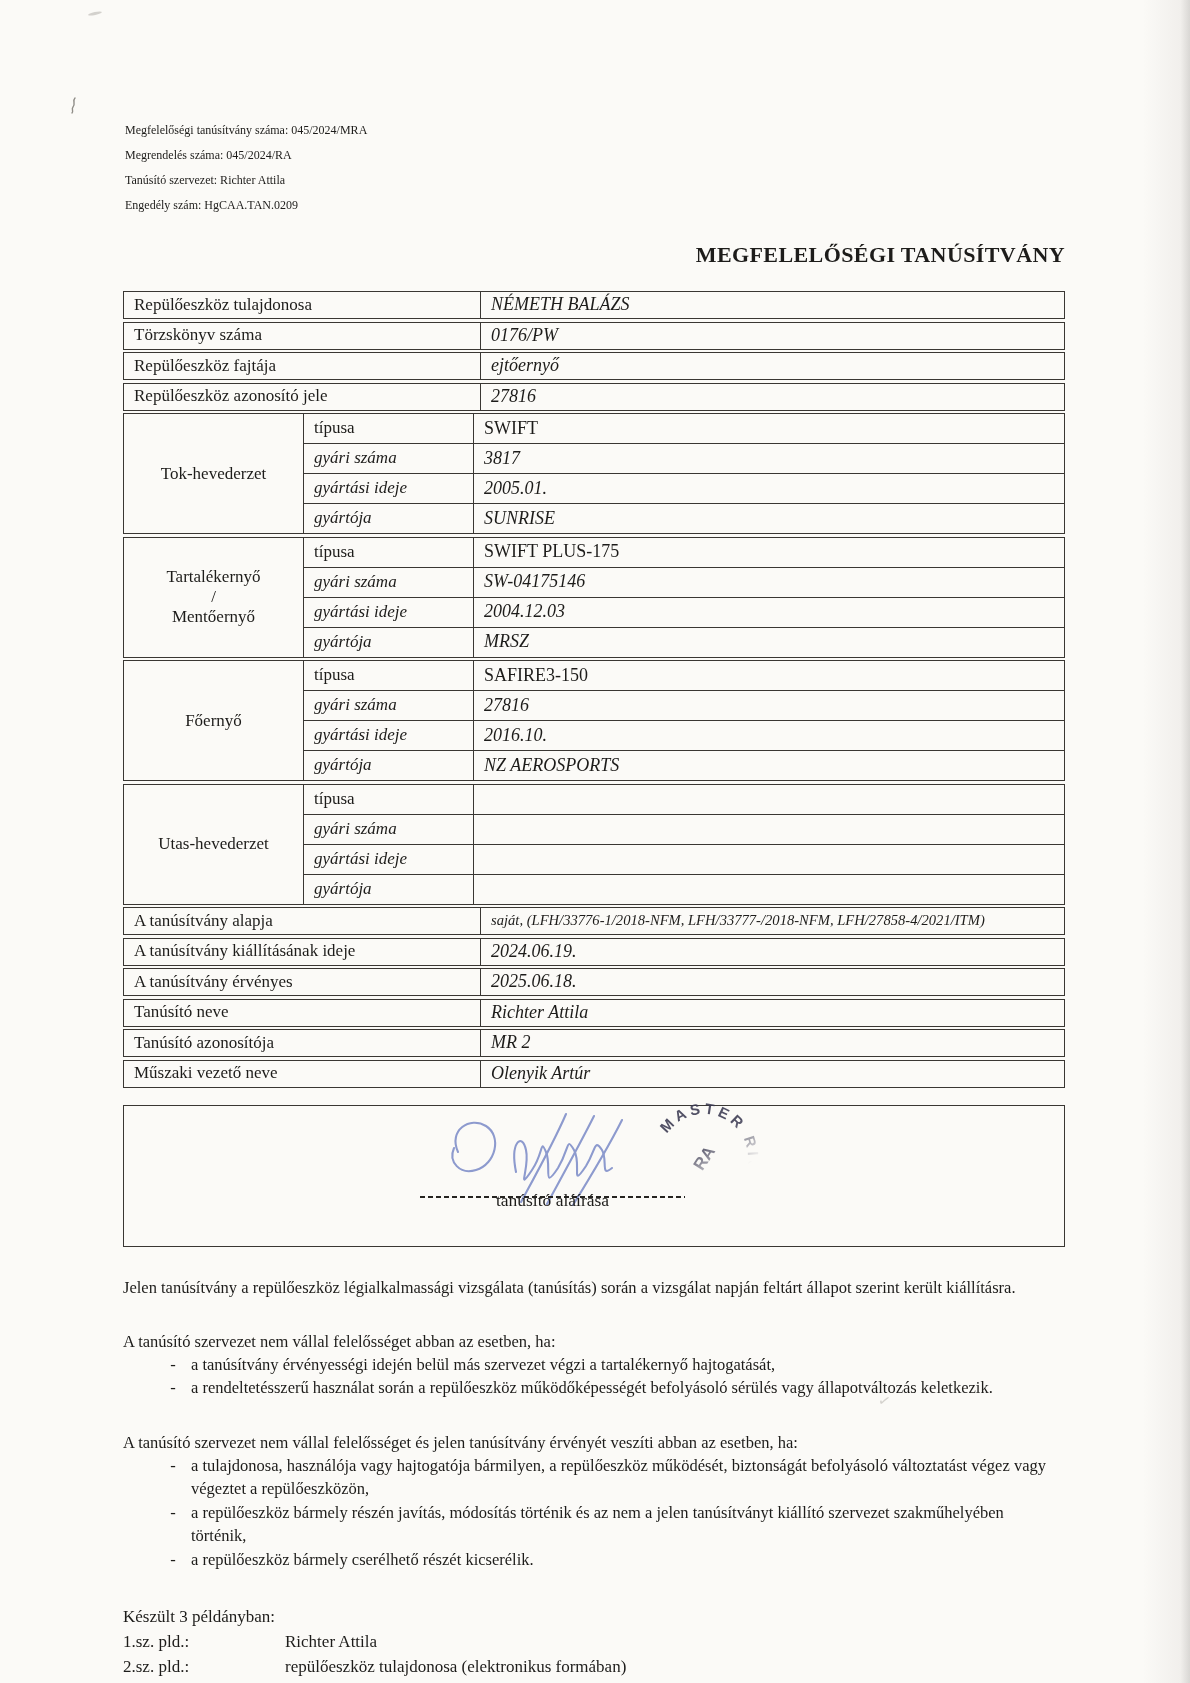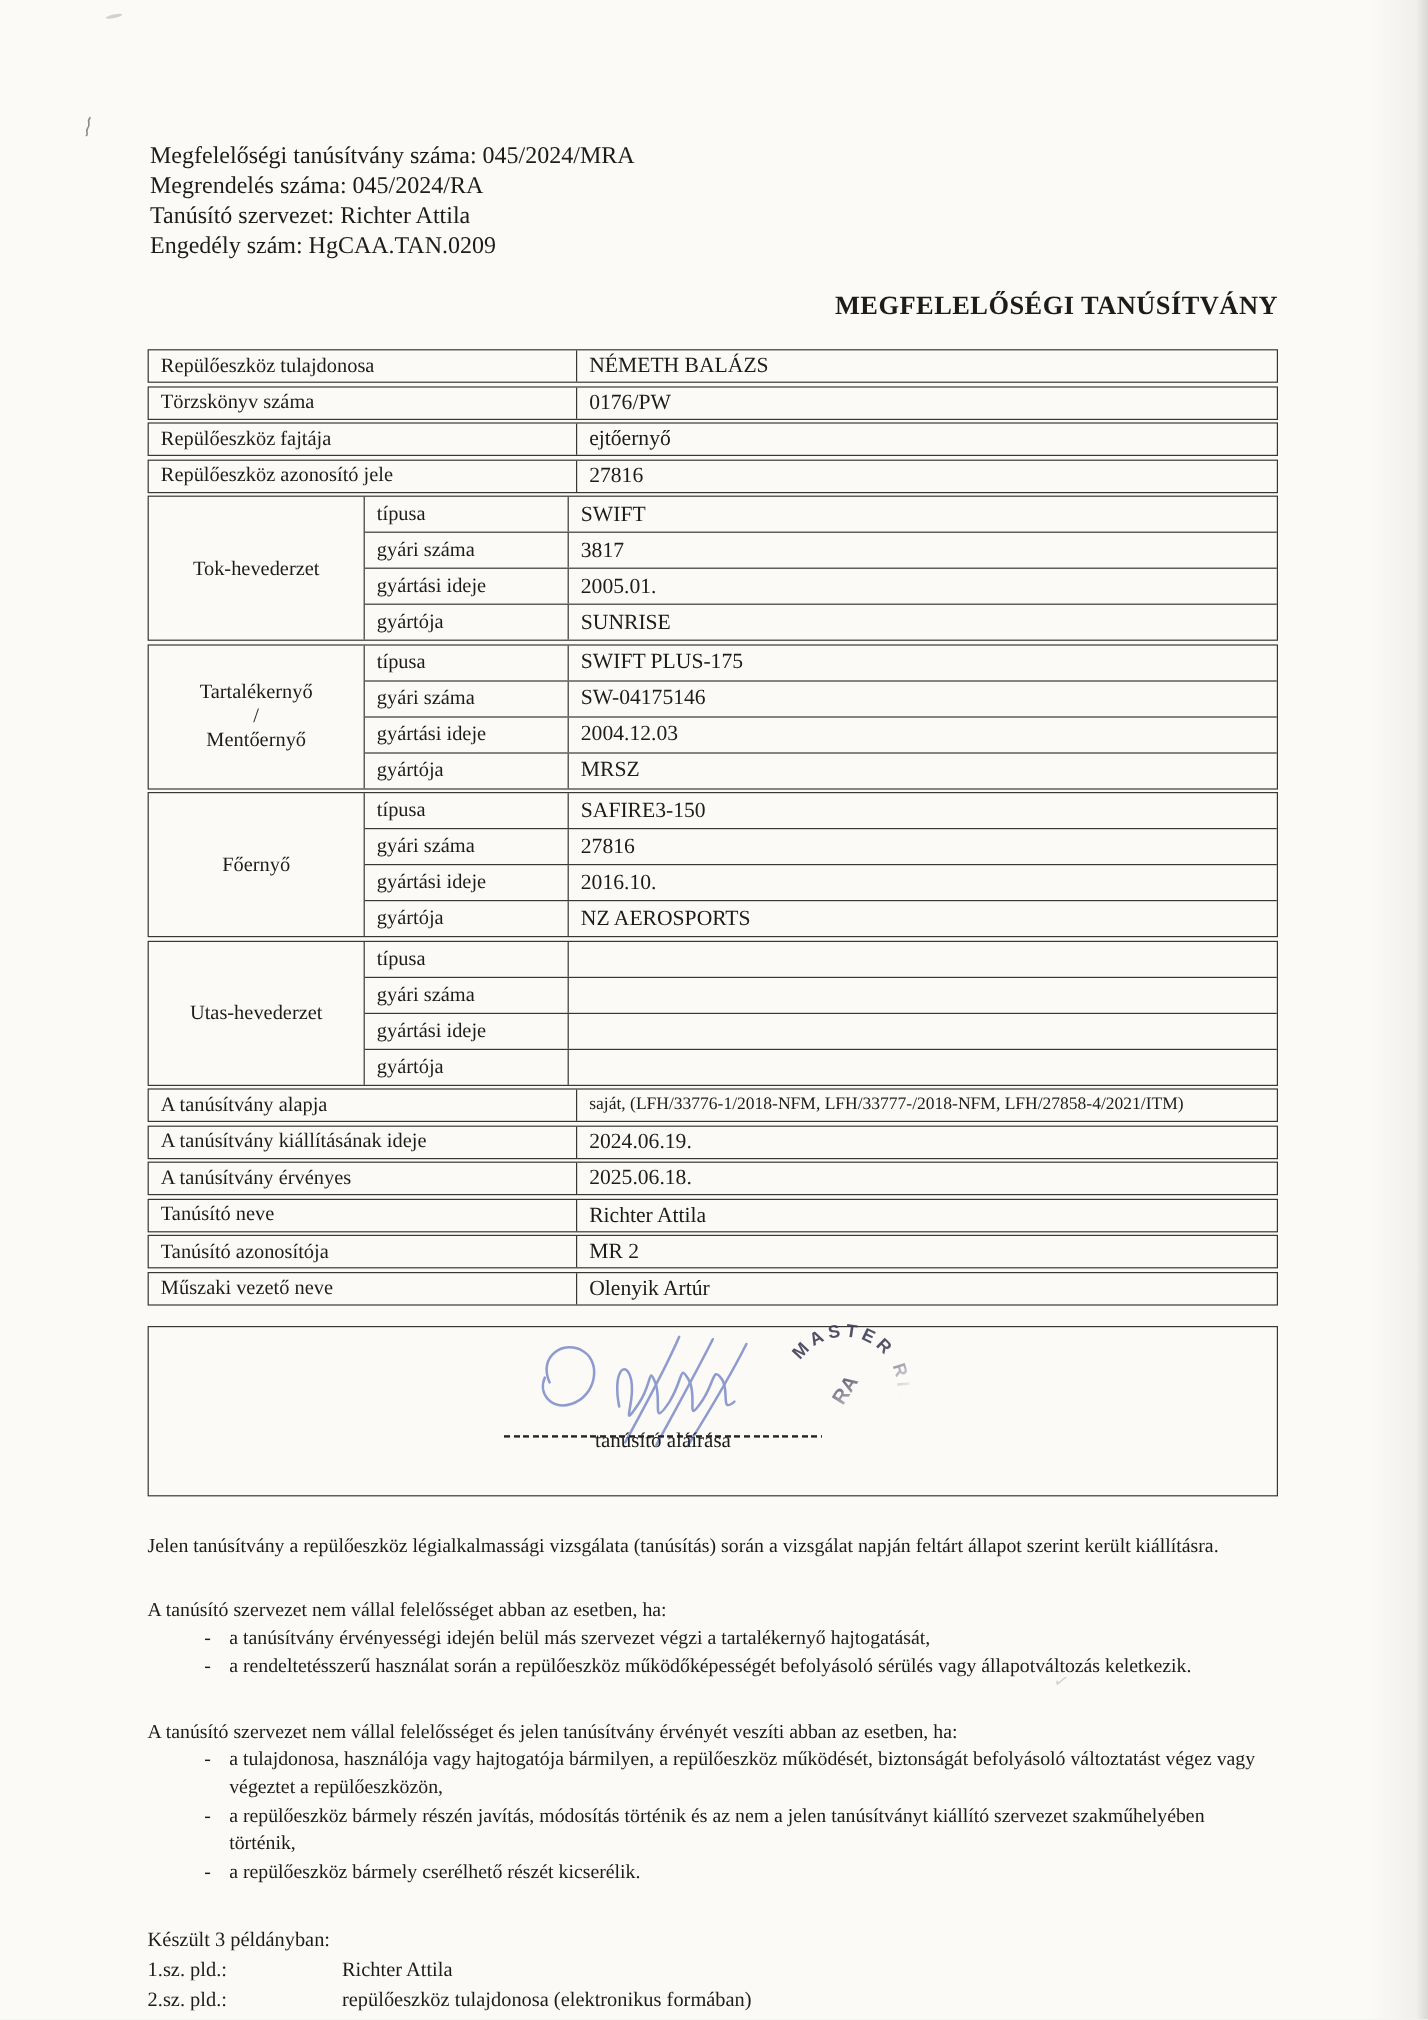--- a/index.html
+++ b/index.html
@@ -10,37 +10,37 @@
   }
   .page{
     position:relative;
     width:1190px;height:1683px;
     margin:0 auto;
     background:linear-gradient(90deg,#fbfaf7 0%,#fbfaf7 96%,#f1efec 99.2%,#d9d7d4 100%),#fbfaf7;
     overflow:hidden;
   }
   .content{position:absolute;left:123px;top:0;width:942px;}
   
-  .hdr{margin-top:118px;margin-left:2px;font-size:20px;line-height:25px;}
+  .hdr{margin-top:118px;margin-left:2px;font-size:12px;line-height:25px;}
   
   .doc-title{margin-top:24px;text-align:right;font-size:22px;font-weight:bold;letter-spacing:.4px;}
   
   .tbl{margin-top:23px;}
   .sec{border:1.6px solid #3a3733;margin-bottom:2.5px;}
   .row{display:flex;min-height:26px;align-items:stretch;}
   .sec .row + .row{border-top:1.1px solid #3a3733;}
   .cell{padding:1px 10px 2px 10px;display:flex;align-items:center;}
   .s-label{width:336px;border-right:1.2px solid #3a3733;font-size:17px;font-family:Liberation Serif, serif;}
-  .s-val{flex:1;font-size:18px;}
+  .s-val{flex:1;font-size:18px;font-style:italic;}
   .val-small{font-size:14.6px;}
   .gsec{display:flex;}
   .g-name{width:167px;border-right:1.2px solid #3a3733;display:flex;align-items:center;justify-content:center;
           text-align:center;font-size:17px;white-space:pre-line;padding:2px 6px;}
   .g-rows{flex:1;}
-  .g-rows .row + .row{border-top:1.1px solid #3a3733;}
+  .g-rows .row + .row{border-top:1.1px solid #3a3733;font-style:italic;}
   .g-attr{width:149px;border-right:1.2px solid #3a3733;font-size:17px;}
   .g-val{flex:1;font-size:18px;min-height:26px;}
   
   .sigbox{position:relative;margin-top:17px;height:140px;border:1.8px solid #3a3733;}
   .sig-svg{position:absolute;left:300px;top:2px;}
   .dash-line{position:absolute;left:296px;top:90px;width:265px;height:2.4px;
     background:repeating-linear-gradient(90deg,#252320 0 5px,transparent 5px 8px);}
   .sig-caption{position:absolute;left:296px;top:84px;width:265px;text-align:center;font-size:17.5px;}
   .stamp{position:absolute;left:520px;top:-8px;width:120px;height:120px;transform:rotate(-57deg);opacity:.88;
     -webkit-mask-image:linear-gradient(205deg,#000 42%,transparent 68%);

